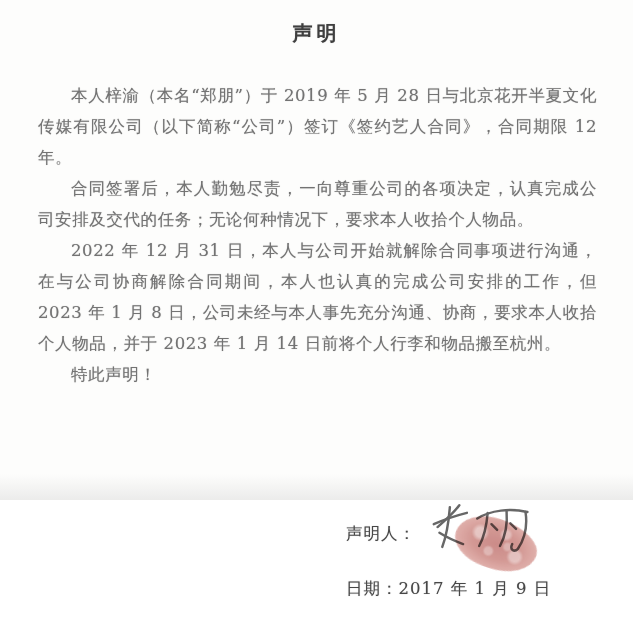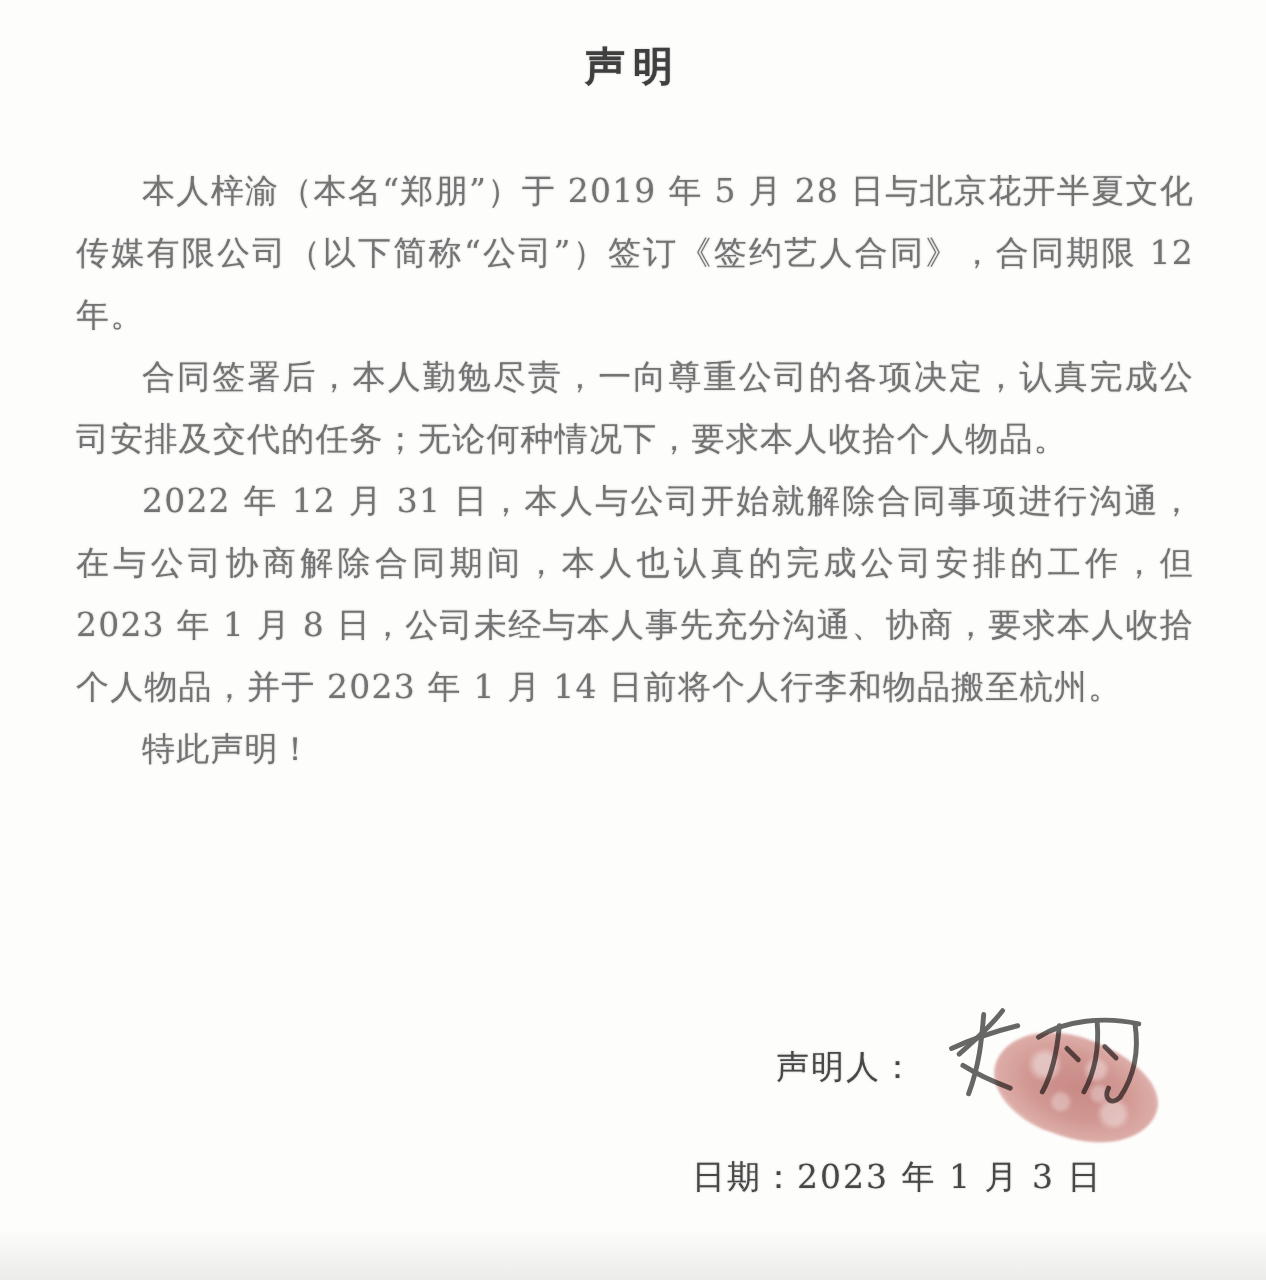--- a/index.html
+++ b/index.html
@@ -4,21 +4,21 @@
 <style>
   html, body { margin: 0; padding: 0; }
   body {
     width: 633px; height: 640px;
     background: #ffffff;
     font-family: "DejaVu Serif", "Liberation Serif", serif;
     overflow: hidden;
   }
   .page {
     position: relative;
-    width: 633px; height: 640px;
+    width: 633px; height: 500px;
     background: #fdfdfc;
     color: #474747;
   }
   
   .page::after {
     content: "";
     position: absolute; left: 0; right: 0; bottom: 0; height: 26px;
     background: linear-gradient(to bottom, rgba(200,200,200,0) 0%, rgba(190,190,190,0.28) 100%);
     pointer-events: none;
   }
@@ -44,21 +44,20 @@
     text-align: justify;
     letter-spacing: 0.6px;
     color: #737373;
     text-shadow: 0 0 1px rgba(80,80,80,0.4);
   }
   .sig-row {
     position: absolute;
     top: 517px; left: 346px;
     display: flex;
     align-items: flex-start;
-    margin-left: 42px;
   }
   .sig-label, .date-label, .date-value {
     font-size: 16.5px;
     letter-spacing: 1px;
     color: #474747;
     text-shadow: 0 0 1px rgba(80,80,80,0.4);
     white-space: nowrap;
   }
   .sig-label { padding-top: 6px; }
   .sig-wrap {
@@ -126,16 +125,16 @@
           <path d="M101 9 C103 22 101 36 93 48 C89 52 84 49 87 43"></path>
           <path d="M65 22 L71 28"></path>
           <path d="M85 21 L91 27"></path>
         </g>
       </svg>
       <span class="fingerprint"></span>
     </span>
   </div>
 
   <div class="date-row">
-    <span class="date-label">日期：</span><span class="date-value">2023 年 1 月 3 日</span>
+    <span class="date-label">日期：</span><span class="date-value">2017 年 1 月 9 日</span>
   </div>
 
 </div>
 
 </body></html>

